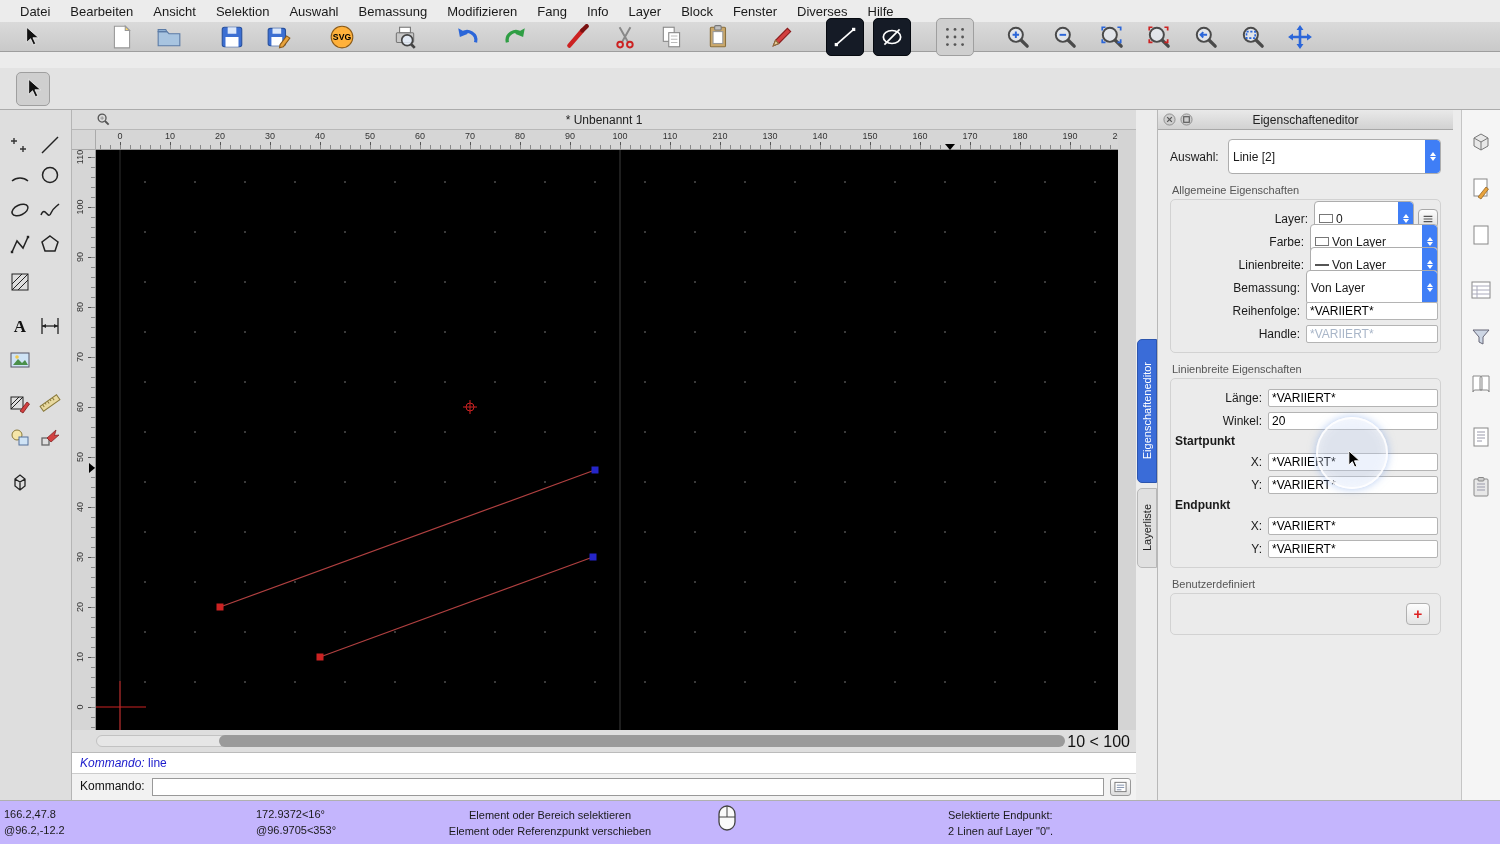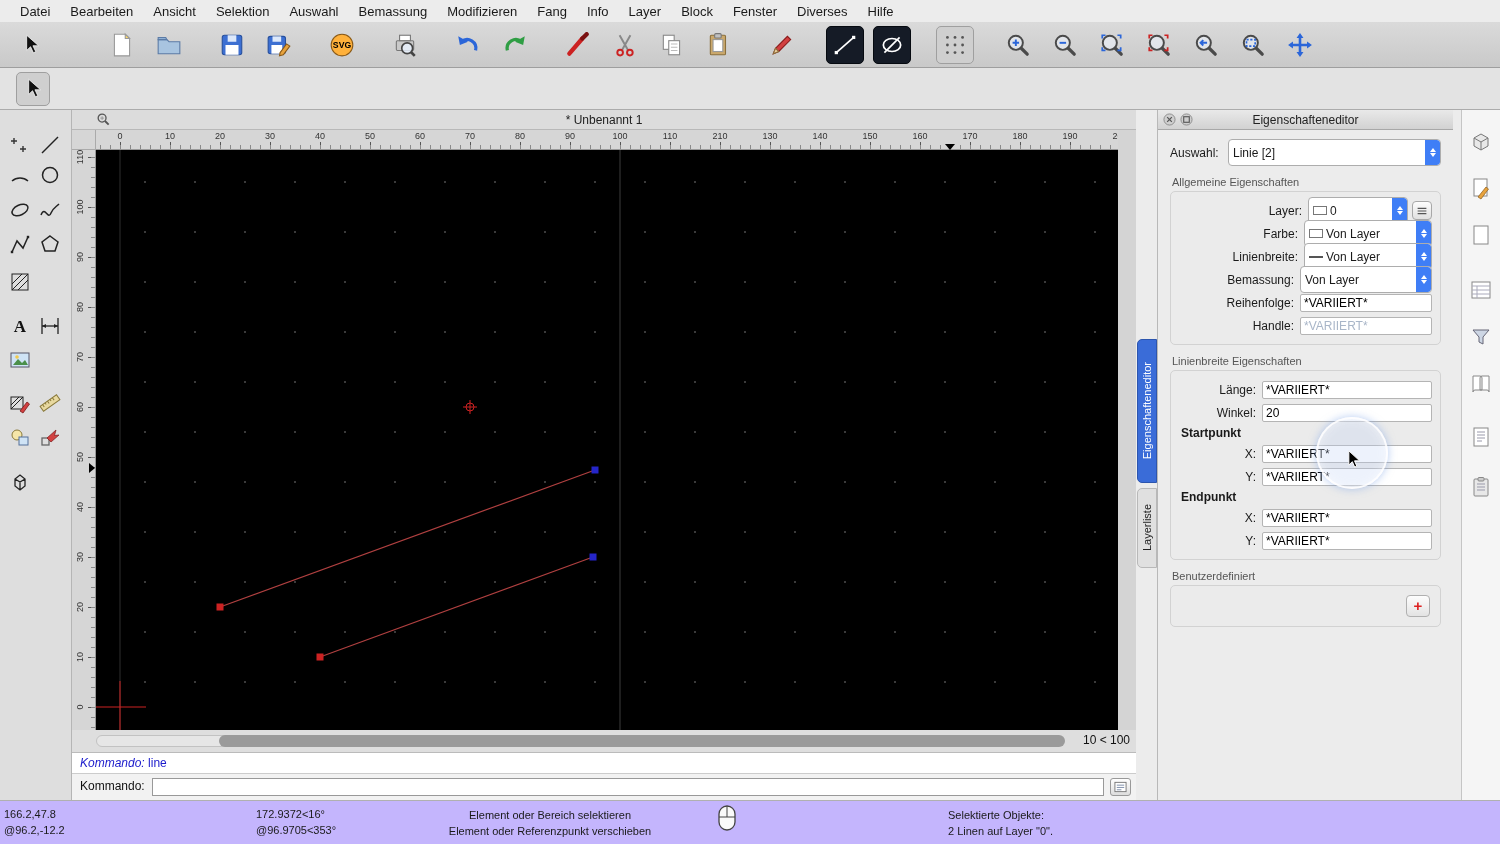--- a/index.html
+++ b/index.html
@@ -2,21 +2,21 @@
 <html><head>
 <meta charset="utf-8">
 <style>
 *{margin:0;padding:0;box-sizing:border-box}
 html,body{width:1500px;height:844px}
 body{position:relative;font-family:"Liberation Sans","DejaVu Sans",sans-serif;font-size:13px;color:#1a1a1a;background:#ececec;overflow:hidden}
 
 #menubar{position:absolute;left:0;top:0;width:1500px;height:22px;background:#ececec;display:flex;align-items:center;padding-left:10px}
 .menu-item{padding:0 10px;font-size:13px;white-space:nowrap}
 
-#toolbar{position:absolute;left:0;top:22px;width:1500px;height:46px;background:linear-gradient(#dadada,#c9c9c9);border-bottom:1px solid #9e9e9e;display:flex;align-items:center;padding-left:12px}
+#toolbar{position:absolute;left:0;top:22px;width:1500px;height:30px;background:linear-gradient(#dadada,#c9c9c9);border-bottom:1px solid #9e9e9e;display:flex;align-items:center;padding-left:12px}
 .tb-group{display:flex;margin-right:16px}
 .tb-group:first-child{margin-right:44px}
 .tb-btn{width:38px;height:38px;margin-right:9px;display:flex;align-items:center;justify-content:center;border-radius:5px}
 .tb-btn svg{width:26px;height:26px}
 .tb-dark{background:#151b26;border:1px solid #060a10}
 .tb-pressed{background:#cfcfcf;border:1px solid #9f9f9f}
 #optionbar{position:absolute;left:0;top:68px;width:1500px;height:42px;background:#e3e3e3;border-bottom:1px solid #ababab;display:flex;align-items:center;padding-left:16px}
 #optionbar .tb-btn{width:34px;height:34px}
 
 #palette{position:absolute;left:0;top:110px;width:72px;height:690px;background:#dedede;border-right:1px solid #b5b5b5;padding-top:20px}
@@ -36,50 +36,50 @@
 #vruler::before{content:'';position:absolute;top:7px;bottom:0;right:0;width:7px;background:repeating-linear-gradient(to bottom,#555 0 1px,transparent 1px 50px)}
 #vruler::after{content:'';position:absolute;top:7px;bottom:0;right:0;width:4px;background:repeating-linear-gradient(to bottom,#8a8a8a 0 1px,transparent 1px 10px)}
 .vnum{position:absolute;left:3px;font-size:9px;color:#333;writing-mode:vertical-rl;transform:translateY(-50%) rotate(180deg)}
 #canvas{position:absolute;left:96px;top:150px;width:1022px;height:580px;background-color:#000;background-image:radial-gradient(circle,#3a3a3a 1px,transparent 1.4px);background-size:50px 50px;background-position:24px 7px;overflow:hidden}
 #hmarker{position:absolute;top:144px;width:0;height:0;border-left:5px solid transparent;border-right:5px solid transparent;border-top:6px solid #000}
 #vmarker{position:absolute;left:89px;width:0;height:0;border-top:5px solid transparent;border-bottom:5px solid transparent;border-left:6px solid #000}
 
 #scrollrow{position:absolute;left:72px;top:730px;width:1064px;height:22px;background:#dedede}
 #scroll-track{position:absolute;left:24px;top:5px;width:966px;height:12px;background:#e6e6e6;border:1px solid #c2c2c2;border-radius:6px}
 #scroll-thumb{position:absolute;left:122px;top:-1px;width:846px;height:12px;background:#9a9a9a;border-radius:6px}
-#zoom-label{position:absolute;right:6px;top:3px;font-size:12px;color:#111}
+#zoom-label{position:absolute;right:6px;top:3px;font-size:16px;color:#111}
 
 #history{position:absolute;left:72px;top:752px;width:1064px;height:21px;background:#fff;border-top:1px solid #bbb;font-size:12px;line-height:20px;padding-left:8px;color:#1a1acc}
 #history .klabel{font-style:italic}
 #cmdrow{position:absolute;left:72px;top:773px;width:1064px;height:27px;background:#f2f2f2;border-top:1px solid #ccc}
 #cmdrow .klabel2{position:absolute;left:8px;top:5px;font-size:12px;color:#111}
 #cmd-input{position:absolute;left:80px;top:4px;width:952px;height:18px;border:1px solid #999;background:#fff;font-size:12px;padding:0 3px;font-family:inherit}
 #cmd-btn{position:absolute;left:1038px;top:4px;width:21px;height:18px;background:linear-gradient(#fff,#ddd);border:1px solid #999;border-radius:3px;display:flex;align-items:center;justify-content:center}
 
 #rightdock{position:absolute;left:1136px;top:110px;width:364px;height:690px;background:#ececec}
 .vtab{position:absolute;left:1137px;width:20px;display:flex;align-items:center;justify-content:center;border-radius:5px 0 0 5px;font-size:11px}
 .vtab span{writing-mode:vertical-rl;transform:rotate(180deg);white-space:nowrap}
 #vtab-props{top:339px;height:144px;background:#3a6cd8;border:1px solid #2c55ae;color:#fff}
 #vtab-layers{top:488px;height:80px;background:#e0e0e0;border:1px solid #b8b8b8;color:#222}
 #props{position:absolute;left:1157px;top:110px;width:296px;height:690px;background:#ececec;border-left:1px solid #b8b8b8}
 .props-header{height:20px;background:linear-gradient(#e9e9e9,#d2d2d2);border-bottom:1px solid #a8a8a8;position:relative;display:flex;align-items:center;padding-left:5px;gap:4px}
 .ph-title{position:absolute;left:0;right:0;text-align:center;font-size:12px;color:#222}
 .ph-btn{display:flex;z-index:2}
 .sel-row{display:flex;align-items:center;margin:9px 12px 0;gap:6px}
 .sel-label{font-size:12px;width:52px}
-.combo{display:flex;align-items:center;height:27px;background:#fff;border:1px solid #adadad;border-radius:4px;font-size:12px;padding-left:4px;overflow:hidden}
+.combo{display:flex;align-items:center;height:35px;background:#fff;border:1px solid #adadad;border-radius:4px;font-size:12px;padding-left:4px;overflow:hidden}
 .combo-text{white-space:nowrap}
 .stepper{width:15px;align-self:stretch;background:#3f7ef6;margin-left:auto;display:flex;flex-direction:column;align-items:center;justify-content:center;gap:1px;border-radius:0 3px 3px 0}
 .stepper i{width:0;height:0;border-left:3px solid transparent;border-right:3px solid transparent}
 .stepper .up{border-bottom:4px solid #fff}
 .stepper .dn{border-top:4px solid #fff}
 .grow{flex:1}
 .w100{width:100px}.w128{width:128px}.w132{width:132px}.w170{width:170px}
 .group-label{margin:10px 14px 3px;font-size:11px;color:#555}
-.group-box{background:#ebebeb;border:1px solid #d2d2d2;border-radius:5px;padding:7px 8px;margin:0 12px}
+.group-box{background:#ebebeb;border:1px solid #d2d2d2;border-radius:5px;padding:7px 2px;margin:0 12px}
 .prow{display:flex;align-items:center;height:23px;gap:4px}
 .plabel{flex:1;text-align:right;font-size:12px;padding-right:2px;white-space:nowrap}
 .pinput{height:18px;border:1px solid #b4b4b4;background:#fff;font-size:12px;padding:0 3px;font-family:inherit;border-radius:2px}
 .pinput.dim{color:#a9b6c8}
 .swatch{width:14px;height:9px;background:#fff;border:1px solid #777;margin-right:3px;flex:none}
 .lw-sample{width:14px;height:2px;background:#555;margin-right:3px;flex:none}
 .mini-btn{width:20px;height:19px;background:linear-gradient(#fdfdfd,#e0e0e0);border:1px solid #a8a8a8;border-radius:4px;display:flex;align-items:center;justify-content:center;flex:none}
 .sub-head{font-weight:bold;font-size:12px;height:18px;line-height:18px;padding-left:2px}
 .custom-box{height:42px;position:relative}
 .add-btn{position:absolute;right:10px;top:9px;width:24px;height:22px;background:linear-gradient(#fdfdfd,#e3e3e3);border:1px solid #b0b0b0;border-radius:4px;color:#d22;font-weight:bold;font-size:15px;text-align:center;line-height:20px}
@@ -723,21 +723,21 @@
   </div>
   <div id="sb-polar">
     <div class="sline">172.9372&lt;16°</div>
     <div class="sline">@96.9705&lt;353°</div>
   </div>
   <div id="sb-hints">
     <div class="sline">Element oder Bereich selektieren</div>
     <div class="sline">Element oder Referenzpunkt verschieben</div>
   </div>
   <div id="sb-sel">
-    <div class="sline">Selektierte Objekte:</div>
+    <div class="sline">Selektierte Endpunkt:</div>
     <div class="sline">2 Linen auf Layer "0".</div>
   </div>
 </div>
 <div id="sb-mouse"><svg width="18" height="26" viewBox="0 0 18 26">
       <rect x="1" y="1" width="16" height="24" rx="8" fill="#fafafa" stroke="#444" stroke-width="1.3"></rect>
       <line x1="9" y1="1" x2="9" y2="12" stroke="#444"></line>
       <line x1="1" y1="12" x2="17" y2="12" stroke="#444"></line>
     </svg></div>
 
 </body></html>

